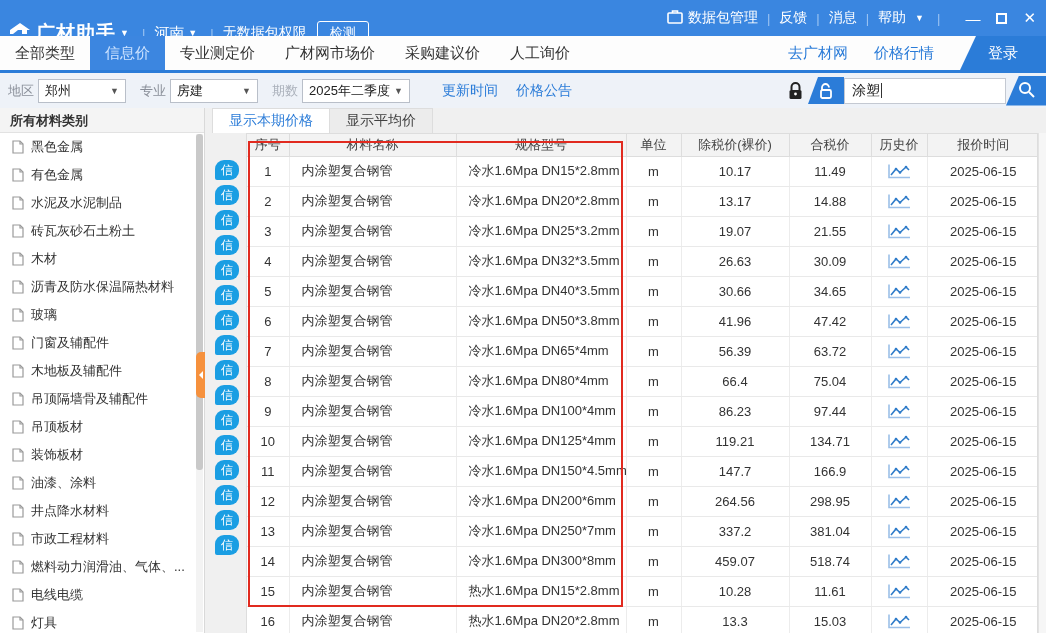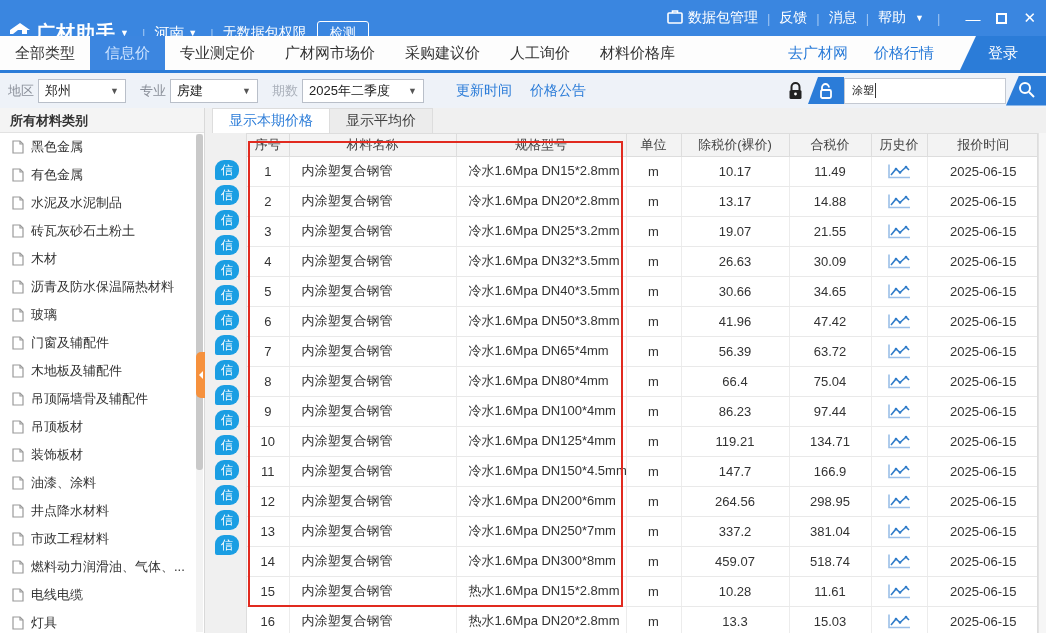--- a/index.html
+++ b/index.html
@@ -34,21 +34,21 @@
   
   .filterbar { position:absolute; left:0; top:73px; width:1046px; height:35px; background:#eef2f8; display:flex; align-items:center; padding:0 0 0 8px; }
   .f-label { color:#8a8f99; margin-right:4px; font-size:13px; }
   .f-label.dim { color:#aab0ba; }
   .select-box { background:#fff; border:1px solid #b9bfc9; height:24px; display:flex; align-items:center; justify-content:space-between; padding:0 6px; margin-right:14px; font-size:13px; color:#222; cursor:pointer; }
   .select-box .caret { color:#555; margin:0; }
   .f-link { color:#2b7cd8; font-size:14px; margin-left:18px; cursor:pointer; }
   .search-group { margin-left:auto; display:flex; align-items:center; height:100%; }
   .lock-closed { margin-right:4px; display:flex; align-items:center; cursor:pointer; }
   .lock-open-btn { width:36px; height:27px; background:#2b7cd8; border:none; clip-path:polygon(10px 0,100% 0,100% 100%,0 100%); display:flex; align-items:center; justify-content:center; cursor:pointer; }
-  .search-input { width:162px; height:26px; background:#fff; border:1px solid #c4c9d2; display:flex; align-items:center; padding-left:7px; font-size:11px; color:#222; }
+  .search-input { width:162px; height:26px; background:#fff; border:1px solid #c4c9d2; display:flex; align-items:center; padding-left:7px; font-size:14px; color:#222; }
   .input-caret { display:inline-block; width:1px; height:15px; background:#333; margin-left:1px; }
   .search-btn { width:40px; height:30px; background:#2b7cd8; border:none; clip-path:polygon(13px 0,100% 0,100% 100%,0 100%); display:flex; align-items:center; justify-content:center; cursor:pointer; }
 
   
   .content { position:absolute; left:0; top:108px; width:1046px; height:525px; display:flex; }
   .sidebar { width:205px; height:100%; background:#fff; border-right:1px solid #d9d9d9; position:relative; }
   .sidebar-header { height:25px; line-height:25px; padding-left:10px; font-weight:bold; font-size:13px; color:#333; background:#f4f4f4; border-bottom:1px solid #e2e2e2; }
   .sidebar-list { }
   .side-item { height:28px; display:flex; align-items:center; padding-left:12px; gap:7px; font-size:13px; color:#333; cursor:pointer; white-space:nowrap; }
   .side-scroll { position:absolute; right:1px; top:26px; width:7px; height:498px; background:#f3f3f3; }
@@ -128,42 +128,41 @@
 </div>
 
 <div class="navbar">
   <div class="nav-tabs" id="nav-tabs">
       <div class="nav-tab">全部类型</div>
       <div class="nav-tab active">信息价</div>
       <div class="nav-tab">专业测定价</div>
       <div class="nav-tab">广材网市场价</div>
       <div class="nav-tab">采购建议价</div>
       <div class="nav-tab">人工询价</div>
-      <div class="nav-tab">材料价格库</div>
     </div>
   <div class="nav-right">
     <span class="nav-link">去广材网</span>
     <span class="nav-link">价格行情</span>
     <button class="login-btn">登录</button>
   </div>
 </div>
 
 <div class="filterbar">
   <span class="f-label">地区</span>
   <div class="select-box" style="width:88px;">
     <span>郑州</span>
     <span class="caret">▼</span>
   </div>
   <span class="f-label">专业</span>
   <div class="select-box" style="width:88px;">
     <span>房建</span>
     <span class="caret">▼</span>
   </div>
   <span class="f-label dim">期数</span>
-  <div class="select-box" style="width:122px;">
+  <div class="select-box" style="width:108px;">
     <span>2025年二季度</span>
     <span class="caret">▼</span>
   </div>
   <span class="f-link">更新时间</span>
   <span class="f-link">价格公告</span>
 
   <div class="search-group">
     <span class="lock-closed">
       <svg width="17" height="20" viewBox="0 0 17 20">
           <path d="M4.5 9 V6 a4 4 0 0 1 8 0 V9" fill="none" stroke="#222" stroke-width="2"></path>

